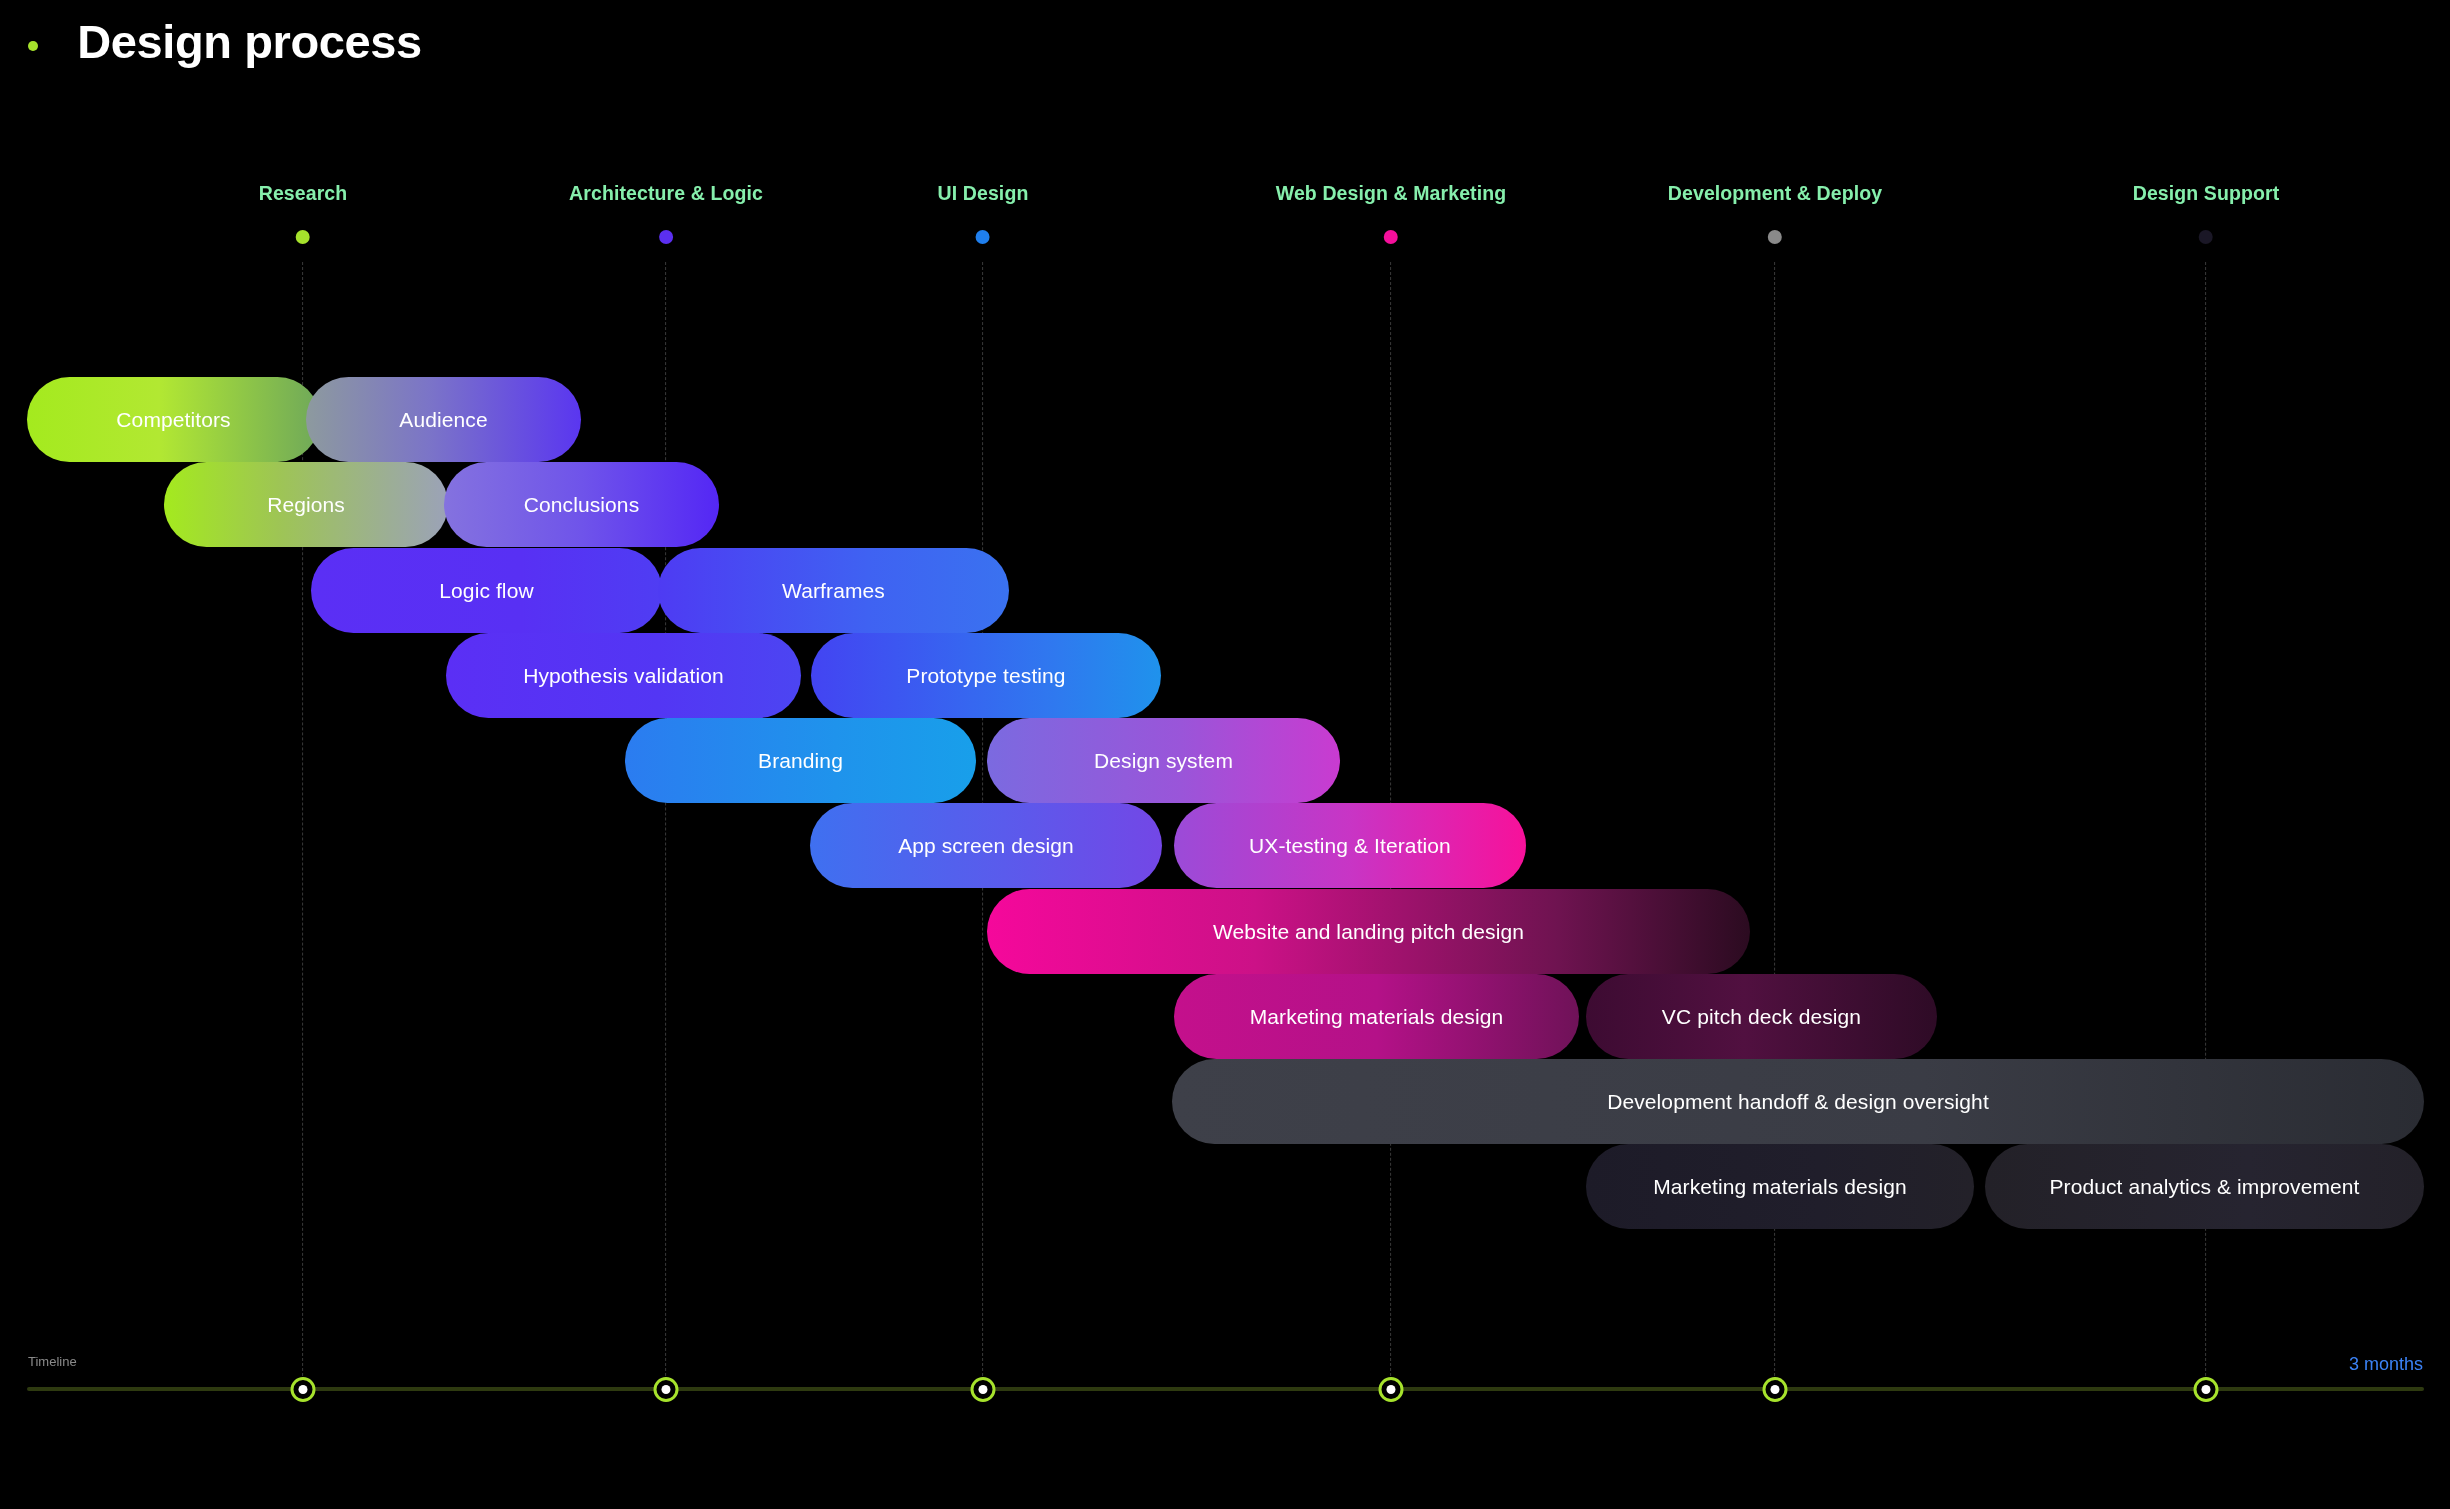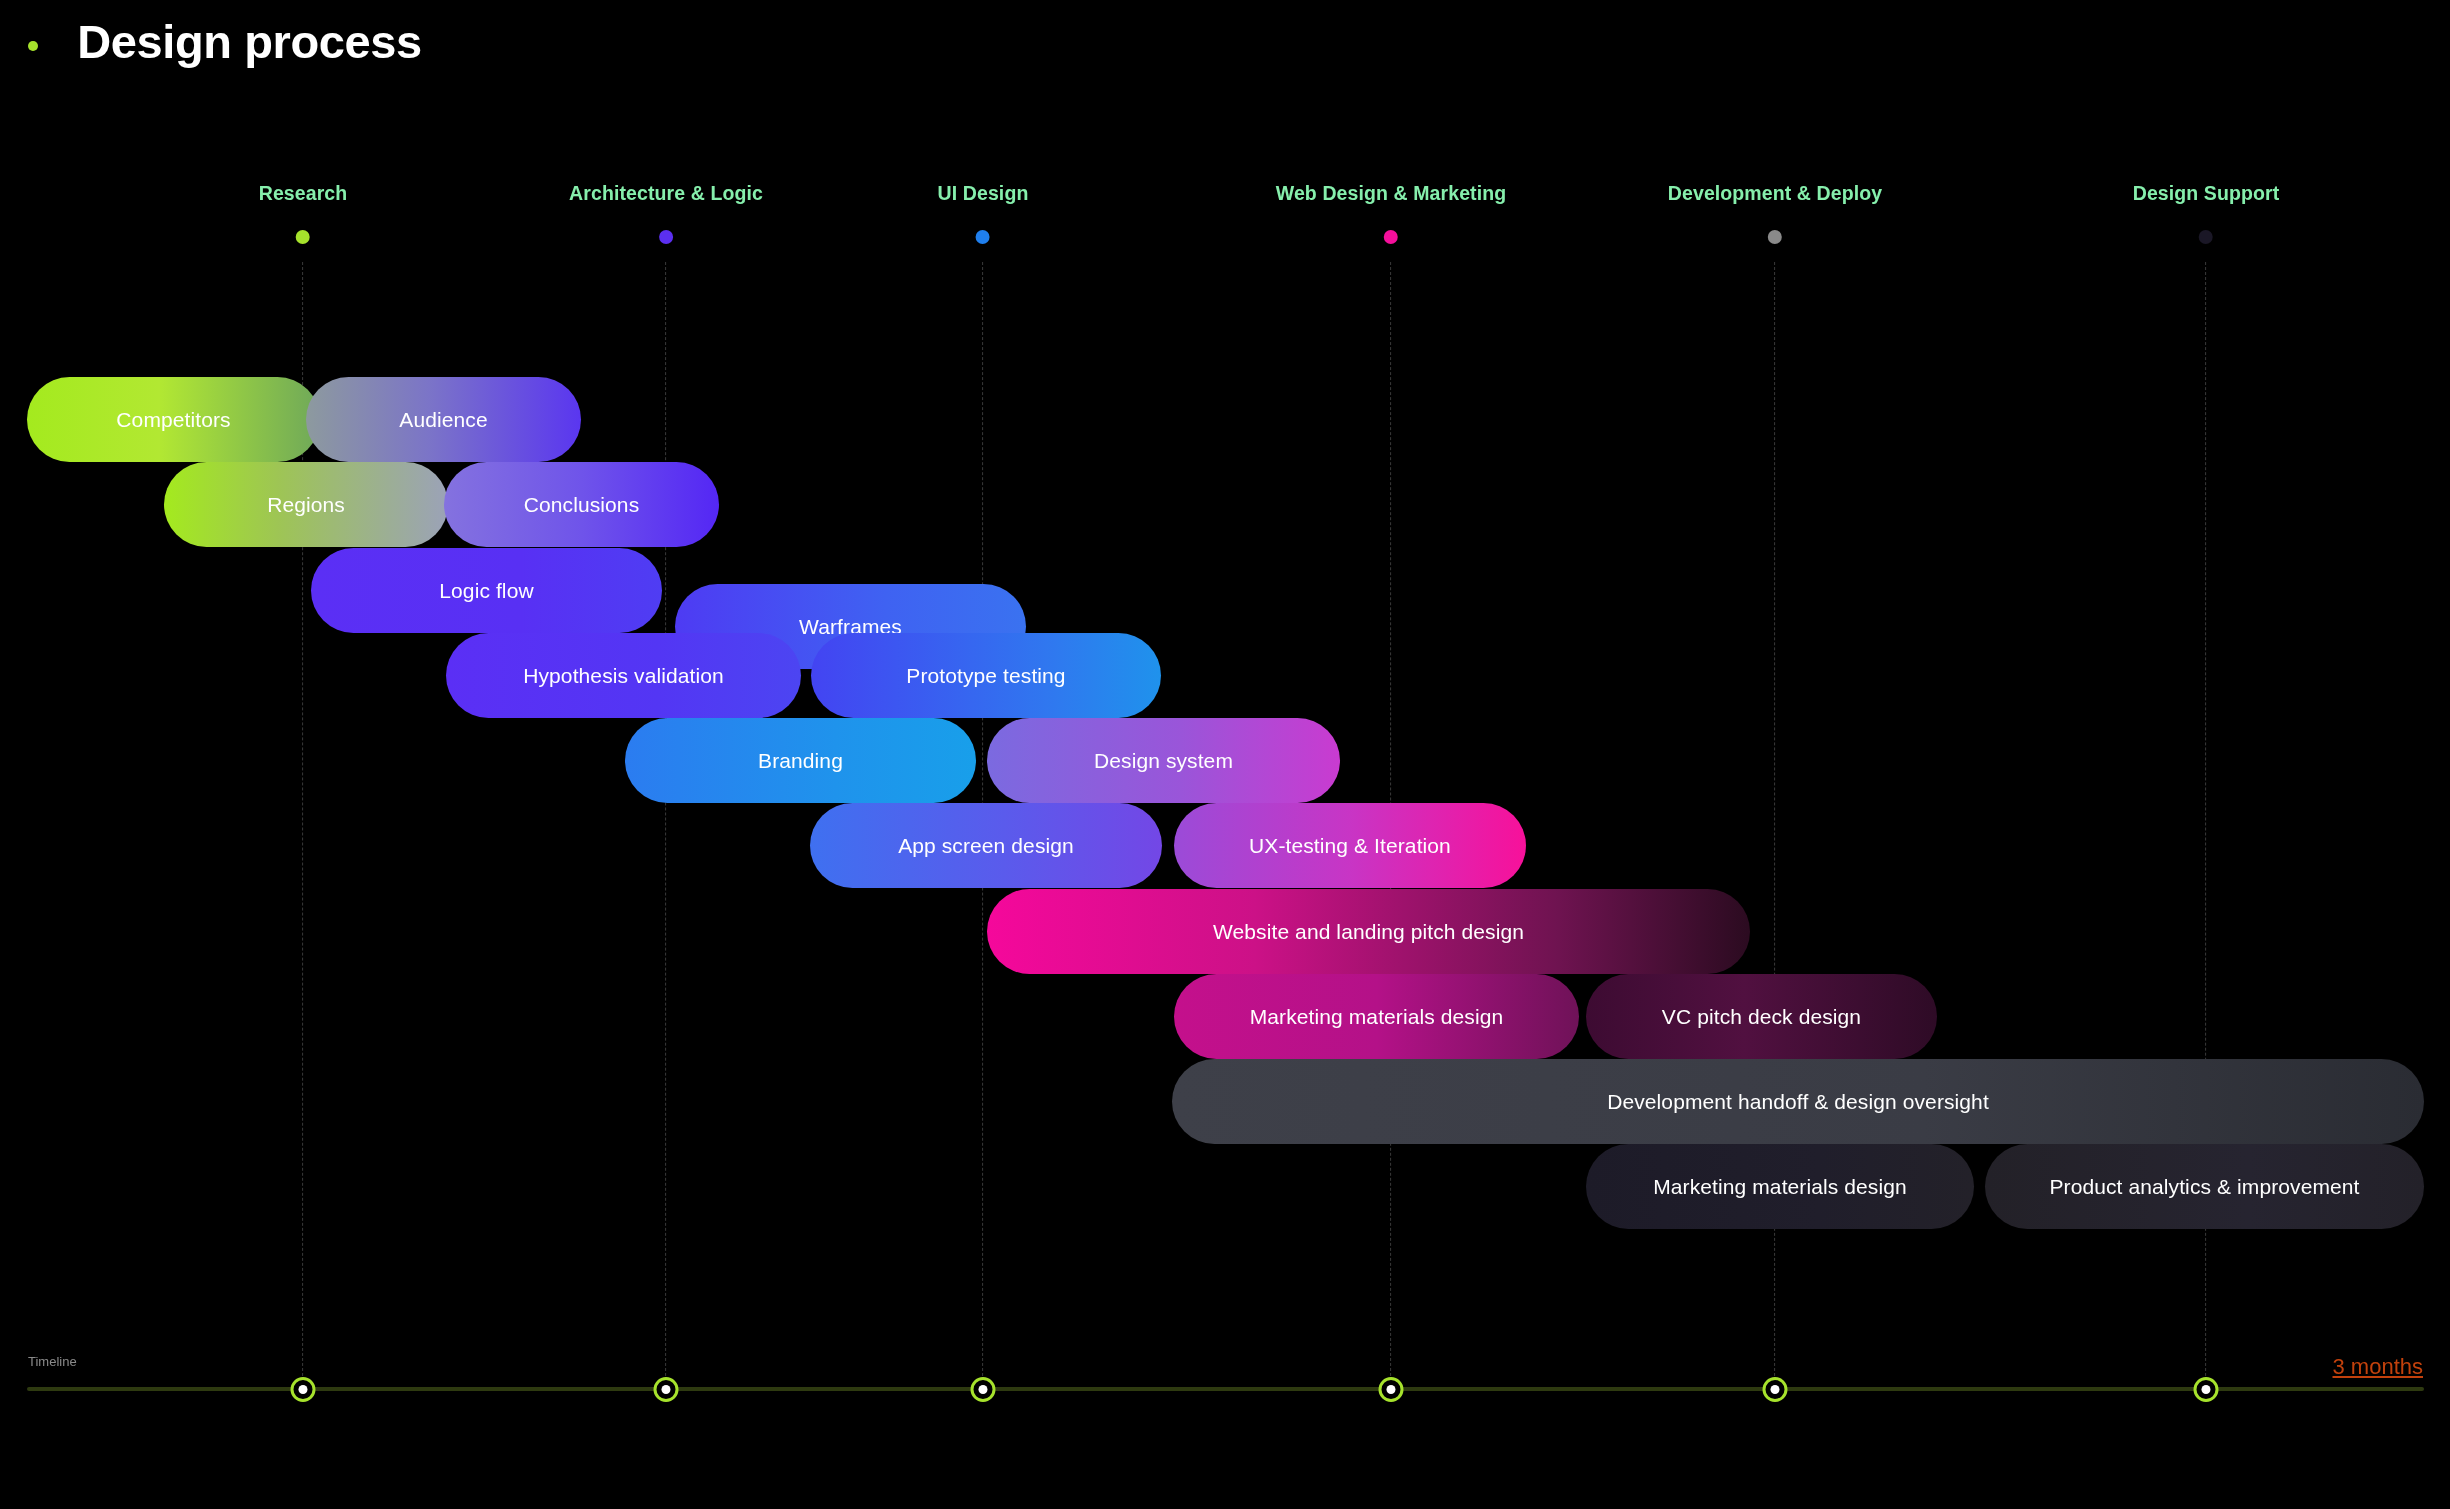--- a/index.html
+++ b/index.html
@@ -65,21 +65,21 @@
     overflow:hidden;
   }
 
   
   #timeline-label {
     position:absolute; left:28px; top:1354px;
     font-size:13px; color:#8a8a8a;
   }
   #timeline-duration {
     position:absolute; right:27px; top:1354px;
-    font-size:22px; color:#c2410c;text-decoration:underline;
+    font-size:18px; color:#3b82f6;
   }
   #timeline-track {
     position:absolute; left:27px; top:1387px;
     width:2397px; height:4.4px;
     background:#2e3a10;
     border-radius:2.7px;
   }
   .tl-marker {
     position:absolute; top:1377px;
     width:25px; height:25px;
@@ -137,21 +137,21 @@
       </div>
       <div class="col-line" style="left: 2206px; height: 1134px;"></div>
     </div>
 
   <div id="pills">
       <div class="pill" style="left: 27px; top: 377px; width: 293px; height: 85px; background: linear-gradient(90deg, rgb(164, 234, 30) 0%, rgb(178, 232, 50) 45%, rgb(111, 168, 90) 100%);">Competitors</div>
       <div class="pill" style="left: 306px; top: 377px; width: 275px; height: 85px; background: linear-gradient(90deg, rgb(141, 154, 158) 0%, rgb(123, 116, 200) 45%, rgb(90, 54, 240) 100%);">Audience</div>
       <div class="pill" style="left: 164px; top: 462px; width: 284px; height: 85px; background: linear-gradient(90deg, rgb(164, 234, 30) 0%, rgb(158, 197, 84) 40%, rgb(155, 162, 184) 100%);">Regions</div>
       <div class="pill" style="left: 444px; top: 462px; width: 275px; height: 85px; background: linear-gradient(90deg, rgb(132, 114, 223) 0%, rgb(111, 84, 234) 50%, rgb(84, 39, 245) 100%);">Conclusions</div>
       <div class="pill" style="left: 311px; top: 548px; width: 351px; height: 85px; background: linear-gradient(90deg, rgb(91, 47, 245) 0%, rgb(88, 48, 244) 60%, rgb(79, 61, 243) 100%);">Logic flow</div>
-      <div class="pill" style="left: 675px; top: 548px; width: 351px; height: 85px; background: linear-gradient(90deg, rgb(78, 59, 243) 0%, rgb(63, 98, 242) 60%, rgb(58, 114, 240) 100%); margin-top: 36px;">Warframes</div>
+      <div class="pill" style="left: 658px; top: 548px; width: 351px; height: 85px; background: linear-gradient(90deg, rgb(78, 59, 243) 0%, rgb(63, 98, 242) 60%, rgb(58, 114, 240) 100%);">Warframes</div>
       <div class="pill" style="left: 446px; top: 633px; width: 355px; height: 85px; background: linear-gradient(90deg, rgb(91, 47, 245) 0%, rgb(83, 54, 244) 60%, rgb(76, 69, 242) 100%);">Hypothesis validation</div>
       <div class="pill" style="left: 811px; top: 633px; width: 350px; height: 85px; background: linear-gradient(90deg, rgb(67, 68, 242) 0%, rgb(47, 121, 239) 70%, rgb(31, 146, 236) 100%);">Prototype testing</div>
       <div class="pill" style="left: 625px; top: 718px; width: 351px; height: 85px; background: linear-gradient(90deg, rgb(43, 124, 240) 0%, rgb(31, 147, 236) 60%, rgb(24, 159, 234) 100%);">Branding</div>
       <div class="pill" style="left: 987px; top: 718px; width: 353px; height: 85px; background: linear-gradient(90deg, rgb(123, 106, 224) 0%, rgb(154, 85, 217) 55%, rgb(201, 59, 208) 100%);">Design system</div>
       <div class="pill" style="left: 810px; top: 803px; width: 352px; height: 85px; background: linear-gradient(90deg, rgb(63, 112, 240) 0%, rgb(90, 91, 236) 55%, rgb(115, 71, 230) 100%);">App screen design</div>
       <div class="pill" style="left: 1174px; top: 803px; width: 352px; height: 85px; background: linear-gradient(90deg, rgb(155, 75, 216) 0%, rgb(200, 53, 197) 50%, rgb(247, 17, 154) 100%);">UX-testing &amp; Iteration</div>
       <div class="pill" style="left: 987px; top: 889px; width: 763px; height: 85px; background: linear-gradient(90deg, rgb(245, 8, 155) 0%, rgb(204, 17, 135) 35%, rgb(110, 19, 80) 75%, rgb(43, 11, 32) 100%);">Website and landing pitch design</div>
       <div class="pill" style="left: 1174px; top: 974px; width: 405px; height: 85px; background: linear-gradient(90deg, rgb(196, 16, 140) 0%, rgb(180, 17, 136) 50%, rgb(111, 18, 88) 100%);">Marketing materials design</div>
       <div class="pill" style="left: 1586px; top: 974px; width: 351px; height: 85px; background: linear-gradient(90deg, rgb(61, 11, 50) 0%, rgb(81, 16, 64) 45%, rgb(46, 11, 38) 100%);">VC pitch deck design</div>
       <div class="pill" style="left: 1172px; top: 1059px; width: 1252px; height: 85px; background: linear-gradient(90deg, rgb(62, 64, 73) 0%, rgb(58, 60, 69) 60%, rgb(42, 44, 51) 100%);">Development handoff &amp; design oversight</div>

